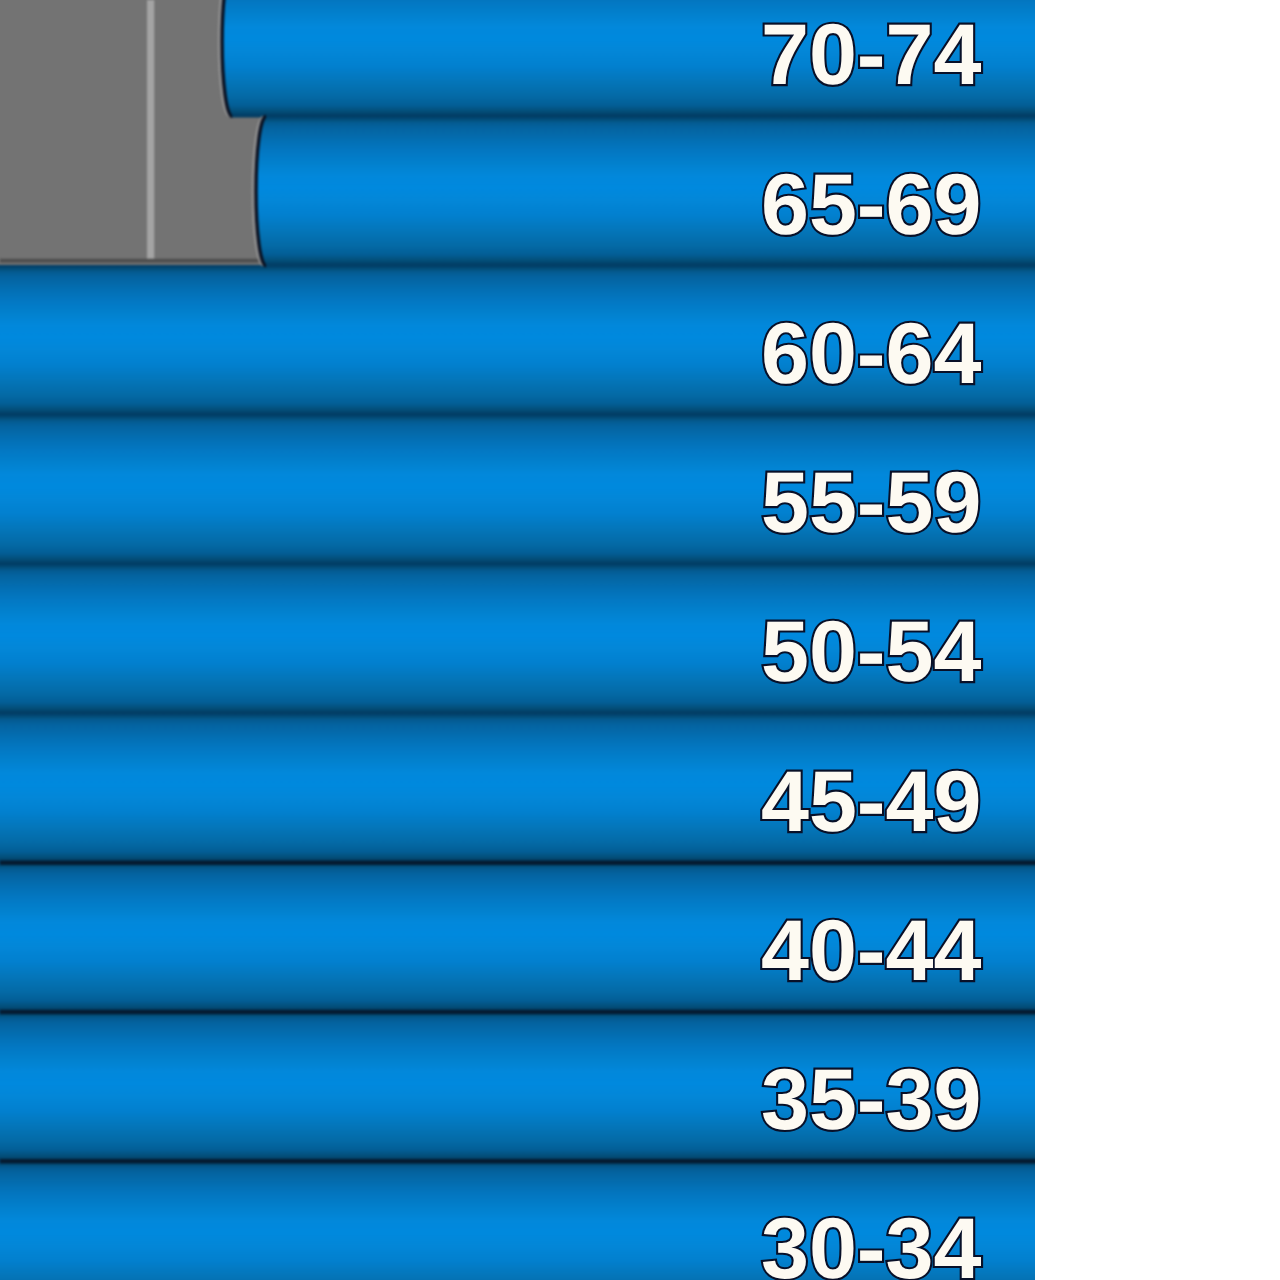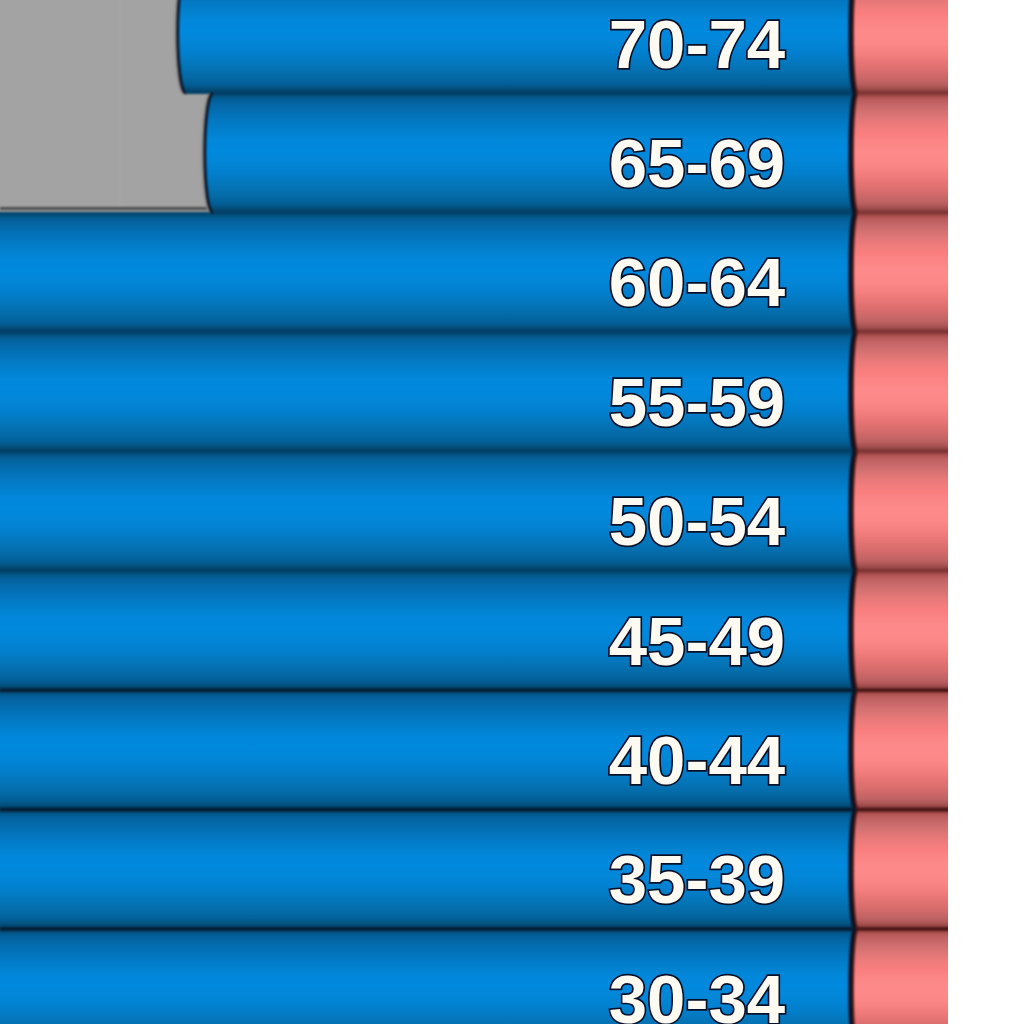--- a/index.html
+++ b/index.html
@@ -1,16 +1,16 @@
 <!DOCTYPE html>
 <html><head>
 <meta charset="utf-8">
 <style>
   html,body{margin:0;padding:0;background:#ffffff;}
-  #stage{position:relative;width:948px;height:1024px;overflow:hidden;background:#a3a3a3;
+  #stage{position:relative;width:828px;height:1024px;overflow:hidden;background:#737373;
     font-family:"Liberation Sans",sans-serif;text-align:center;}
   #stage svg{display:block;}
   .agelabel{font-family:"Liberation Sans",sans-serif;font-weight:bold;font-size:69px;
     fill:#fdfaf2;stroke:#081028;stroke-width:3.4px;paint-order:stroke fill;
     text-anchor:middle;}
 </style>
 </head>
 <body>
 
 <div id="stage">

